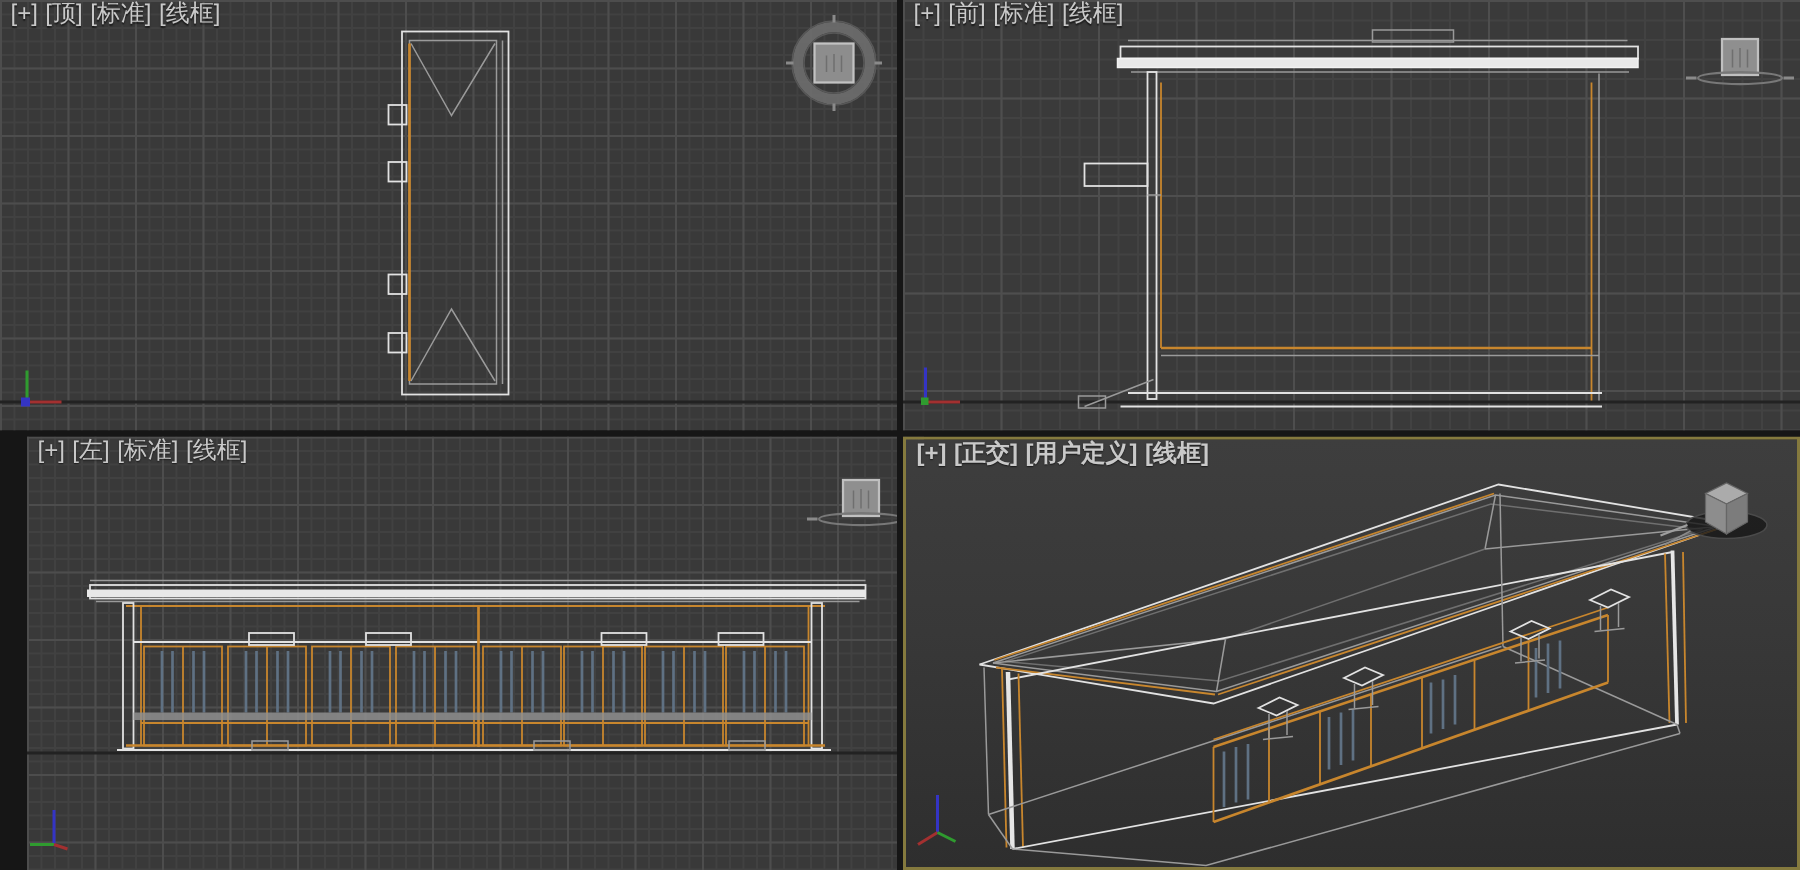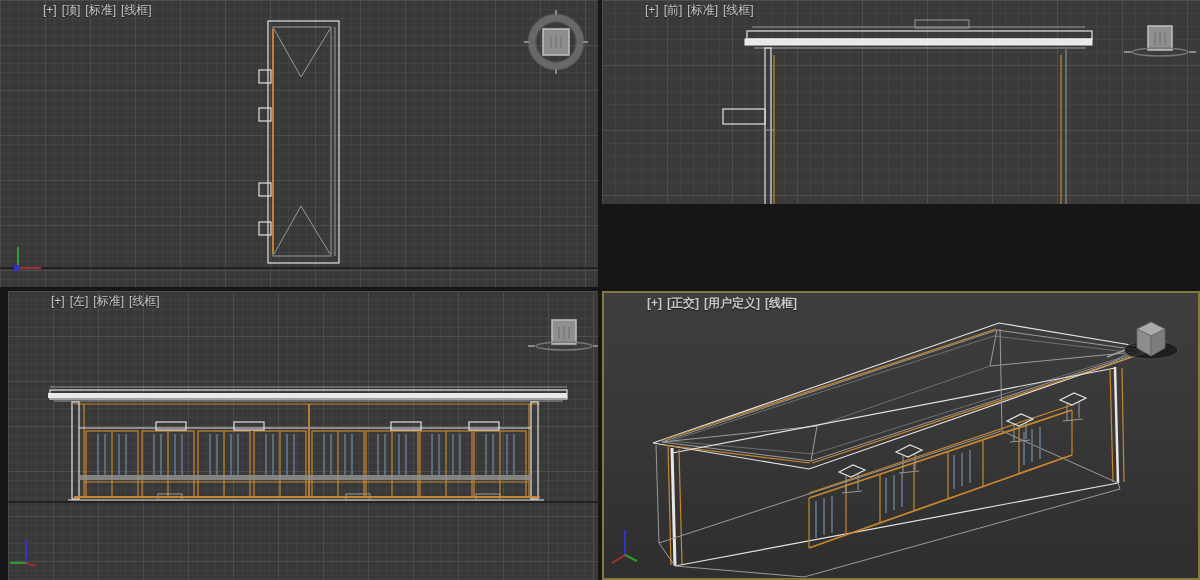--- a/index.html
+++ b/index.html
@@ -23,22 +23,22 @@
       linear-gradient(#4e4e4e 1px, transparent 1px),
       linear-gradient(90deg,#4e4e4e 1px, transparent 1px),
       linear-gradient(#424242 1px, transparent 1px),
       linear-gradient(90deg,#424242 1px, transparent 1px);
     background-size:65px 65px,65px 65px,13px 13px,13px 13px;
   }
   .shaded{background:linear-gradient(180deg,#3e3e3e 0%,#383838 45%,#2e2e2e 100%);}
   #vp-ortho{border:2px solid #857a3e;font-weight:bold;}
   .vp-label{
     position:absolute;top:3px;left:7px;z-index:5;
-    font-size:12px;line-height:14px;color:#c9c9c9;
-    text-shadow:0 1px 1px rgba(0,0,0,.6);white-space:nowrap;margin-left:36px;
+    font-size:16px;line-height:14px;color:#c9c9c9;
+    text-shadow:0 1px 1px rgba(0,0,0,.6);white-space:nowrap;
   }
   .vp-label span{margin-right:5px;cursor:pointer;}
   .model,.gizmo{position:absolute;left:0;top:0;}
   svg{display:block;}
   .w{stroke:#e2e2e2;fill:none;stroke-width:1.2;}
   .g{stroke:#9a9a9a;fill:none;stroke-width:1;}
   .gf{stroke:#6f6f6f;fill:none;stroke-width:1;}
   .o{stroke:#c8862d;fill:none;stroke-width:1.2;}
   .o2{stroke:#c8862d;fill:none;stroke-width:1.8;}
   .b{stroke:#5f7183;fill:none;stroke-width:1.8;}
@@ -84,21 +84,21 @@
         <line x1="5" y1="-5" x2="5" y2="6" stroke="#6f6f6f" stroke-width="1"></line>
       </g>
     </svg>
     <svg class="gizmo" width="598" height="287" style="pointer-events:none">
       <line class="ax-y" x1="18" y1="268" x2="18" y2="247"></line>
       <line class="ax-x" x1="18" y1="268" x2="41" y2="268"></line>
       <rect x="14" y="265" width="6" height="6" fill="#3434c4"></rect>
     </svg>
   </div>
 
-  <div class="viewport grid-coarse" id="vp-front" style="left:602px;top:0;width:598px;height:204px;text-align:right;">
+  <div class="viewport grid-coarse" id="vp-front" style="left:602px;top:0;width:598px;height:287px;text-align:right;">
     <div class="vp-label">
       <span>[+]</span><span>[前]</span><span>[标准]</span><span>[线框]</span>
     </div>
     <svg class="model" width="598" height="287">
       <line class="origin" x1="0" y1="268" x2="598" y2="268"></line>
       <line class="g" x1="150" y1="27" x2="483" y2="27"></line>
       <rect class="g" x="313" y="20" width="54" height="8"></rect>
       <rect class="w" x="145" y="31" width="345" height="8"></rect>
       <rect x="143" y="39" width="347" height="6" fill="#e8e8e8" stroke="#f2f2f2" stroke-width="1"></rect>
       <line class="g" x1="152" y1="48" x2="484" y2="48"></line>
@@ -126,21 +126,21 @@
         <line x1="29" y1="14" x2="36" y2="14" stroke="#8a8a8a" stroke-width="2"></line>
       </g>
     </svg>
     <svg class="gizmo" width="598" height="287" style="pointer-events:none">
       <line class="ax-z" x1="15" y1="268" x2="15" y2="245"></line>
       <line class="ax-x" x1="15" y1="268" x2="38" y2="268"></line>
       <rect x="12" y="265" width="5" height="5" fill="#2f9b2f"></rect>
     </svg>
   </div>
 
-  <div class="viewport grid-fine" id="vp-left" style="left:8px;top:291px;width:598px;height:289px;">
+  <div class="viewport grid-fine" id="vp-left" style="left:18px;top:291px;width:598px;height:289px;">
     <div class="vp-label">
       <span>[+]</span><span>[左]</span><span>[标准]</span><span>[线框]</span>
     </div>
     <svg class="model" width="598" height="289">
       <defs>
         <g id="panel">
           <rect class="o" x="0" y="0" width="52" height="66"></rect>
           <line class="b" x1="12" y1="3" x2="12" y2="44"></line>
           <line class="b" x1="19" y1="3" x2="19" y2="44"></line>
           <line class="b" x1="33" y1="3" x2="33" y2="44"></line>

